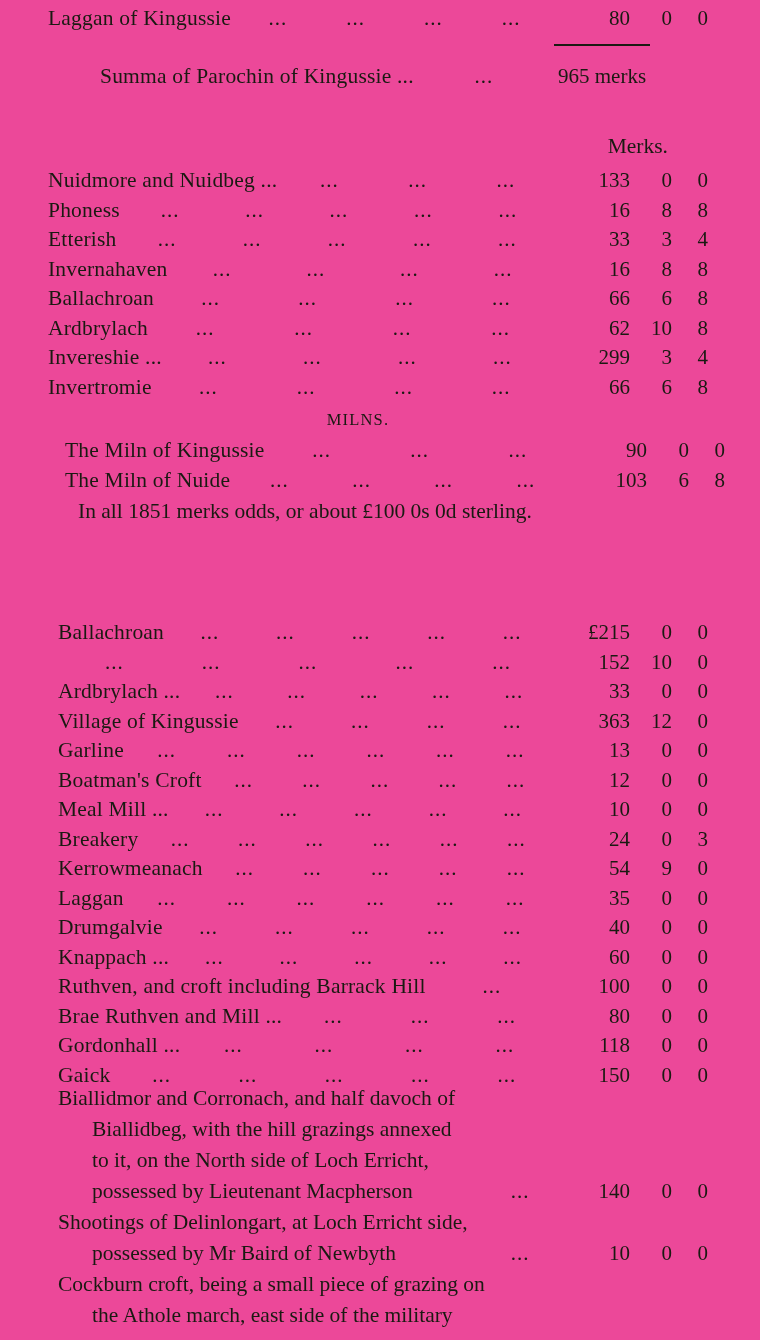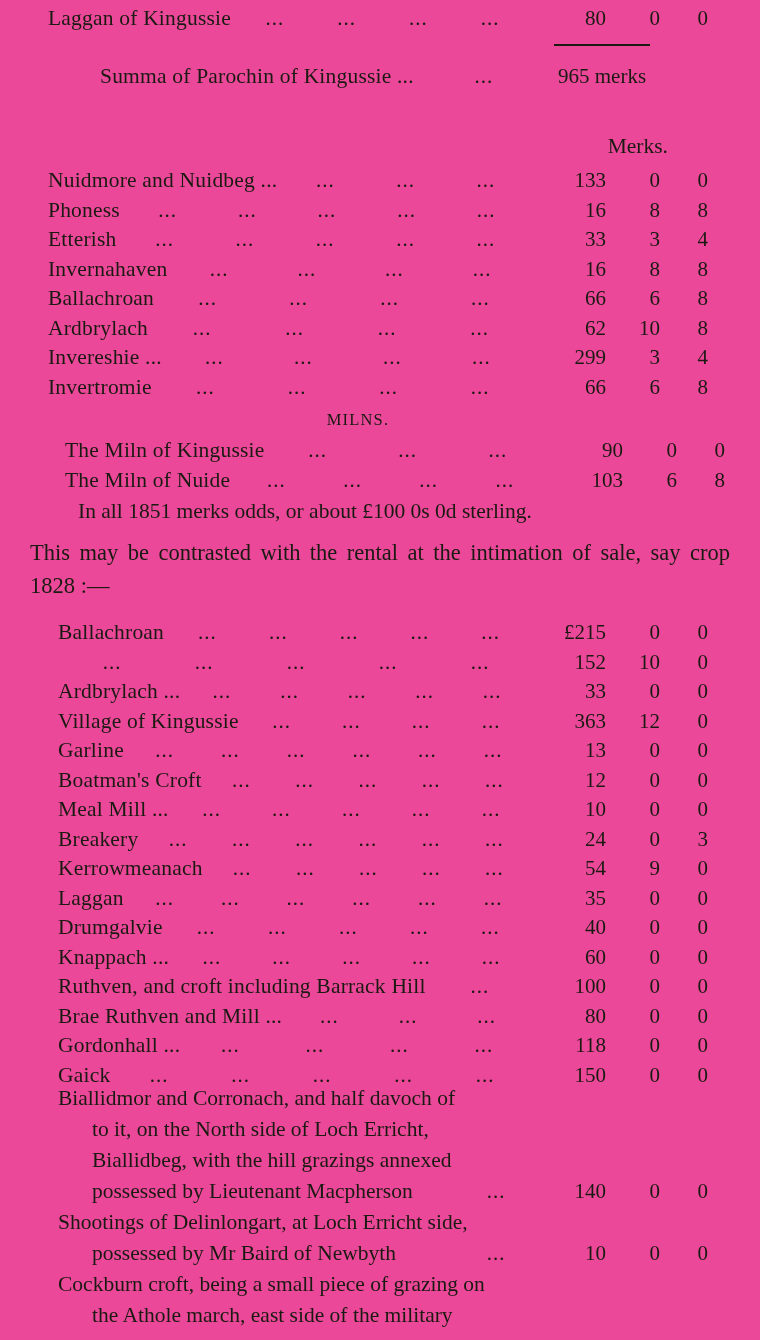--- a/index.html
+++ b/index.html
@@ -45,21 +45,20 @@
   .leaders span {
     font-size: 21px;
     letter-spacing: 1px;
     color: #1a1a12;
   }
   .amount {
     flex: 0 0 auto;
     display: flex;
     align-items: baseline;
     font-size: 21px;
-    gap: 12px;
   }
   .amt-pound {
     width: 72px;
     text-align: right;
   }
   .amt-s {
     width: 42px;
     text-align: right;
   }
   .amt-d {
@@ -326,21 +325,20 @@
         <div class="amt-pound">103</div>
         <div class="amt-s">6</div>
         <div class="amt-d">8</div>
       </div>
     </div>
 
   </div>
 
   <div class="blk center-note" style="left:78px; top:497px; width:640px;">In all 1851 merks odds, or about £100 0s 0d sterling.</div>
 
-  <div class="blk para" style="left:30px; top:536px; width:700px;">This may be contrasted with the rental at the intimation of sale, say crop 1828 :—</div>
 
   <div class="blk" style="left:58px; top:618px; width:650px;">
 
     <div class="row">
       <div class="name">Ballachroan</div>
       <div class="leaders">
           <span>...</span>
           <span>...</span>
           <span>...</span>
           <span>...</span>
@@ -584,22 +582,22 @@
         <div class="amt-pound">150</div>
         <div class="amt-s">0</div>
         <div class="amt-d">0</div>
       </div>
     </div>
 
   </div>
 
   <div class="blk multiline" style="left:58px; top:1083px; width:650px;">
     <div>Biallidmor and Corronach, and half davoch of</div>
+    <div class="cont">Biallidbeg, with the hill grazings annexed</div>
     <div class="cont">to it, on the North side of Loch Erricht,</div>
-    <div class="cont">Biallidbeg, with the hill grazings annexed</div>
     <div class="ml-row">
       <div class="cont ml-text">possessed by Lieutenant Macpherson</div>
       <div class="ml-gap"></div>
       <div class="leaders" style="flex:0 0 60px;">
         <span>...</span>
       </div>
       <div class="amount">
         <div class="amt-pound">140</div>
         <div class="amt-s">0</div>
         <div class="amt-d">0</div>

